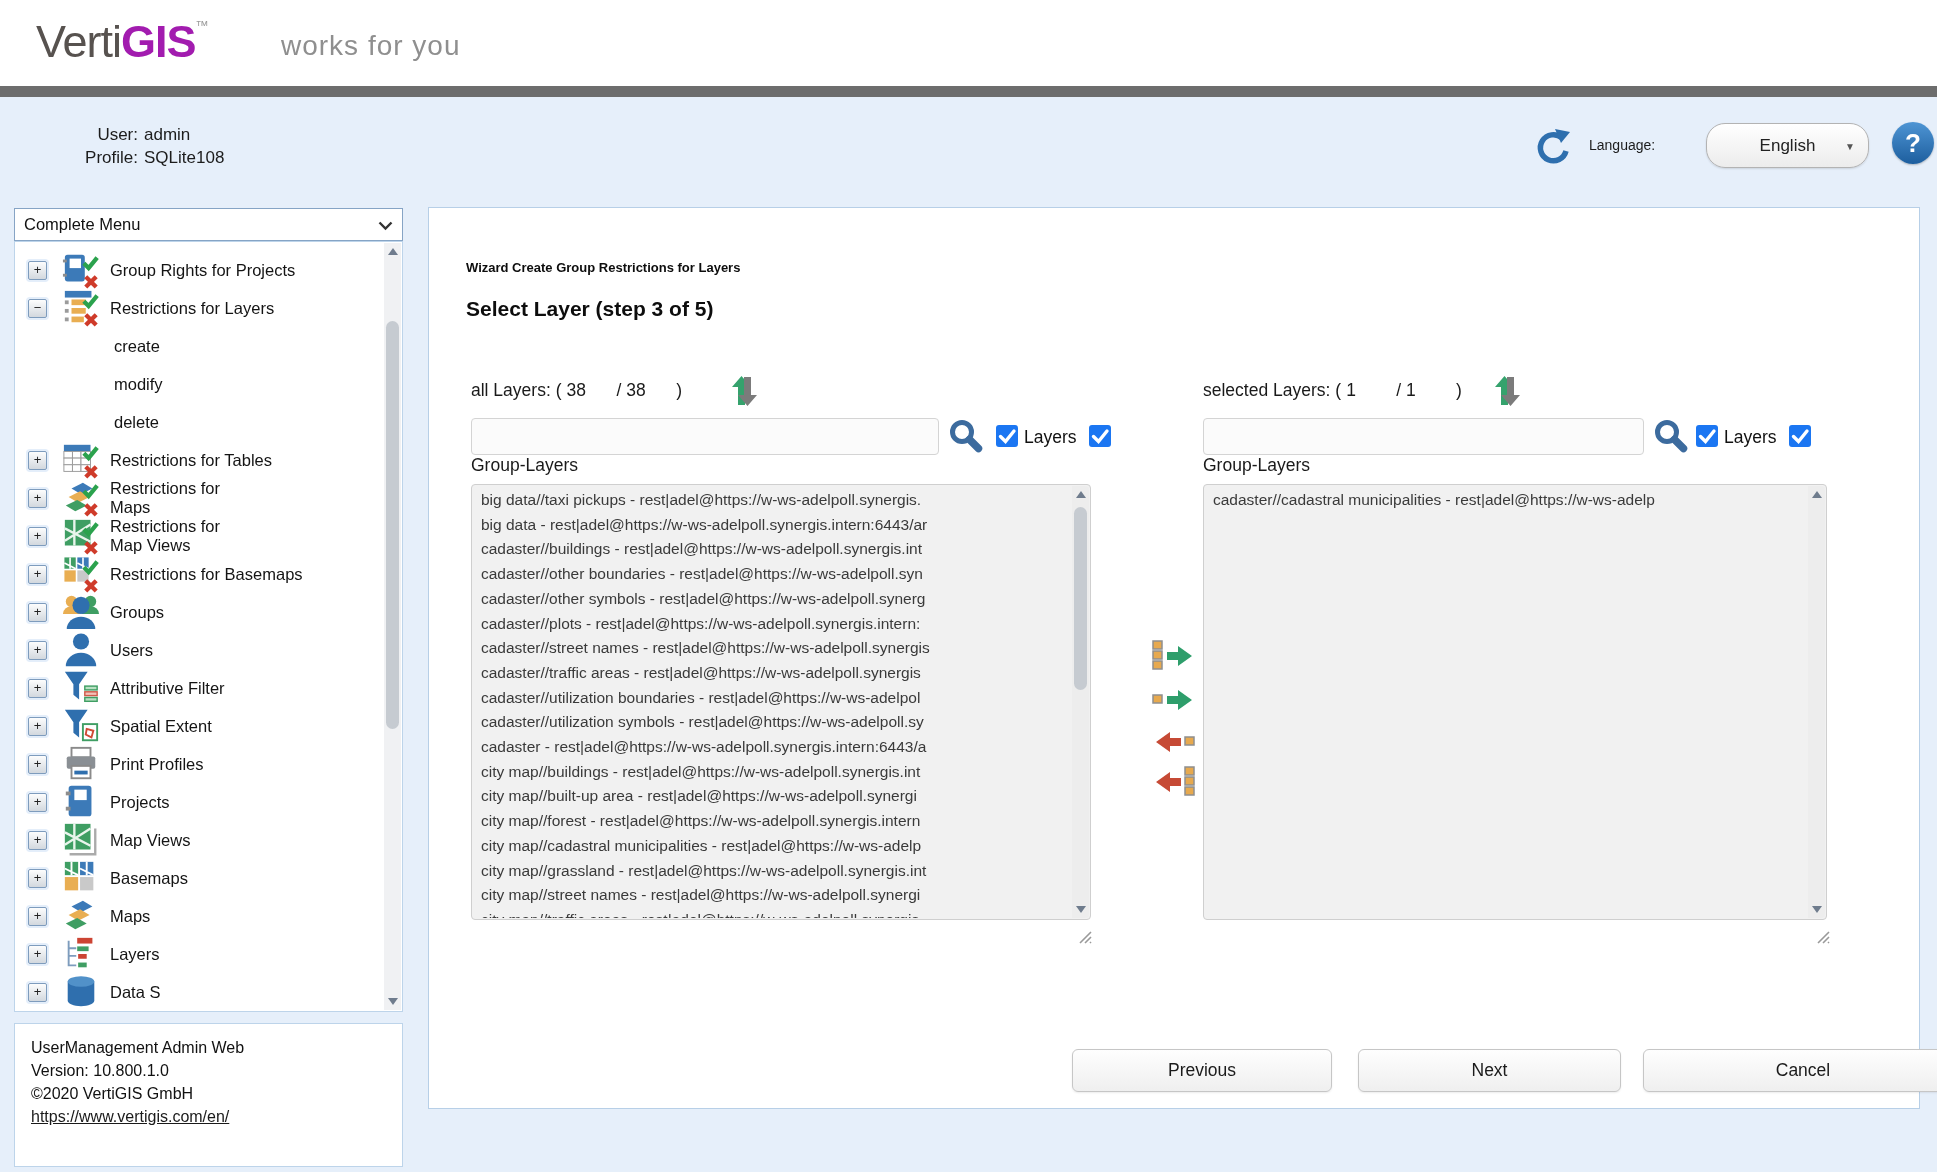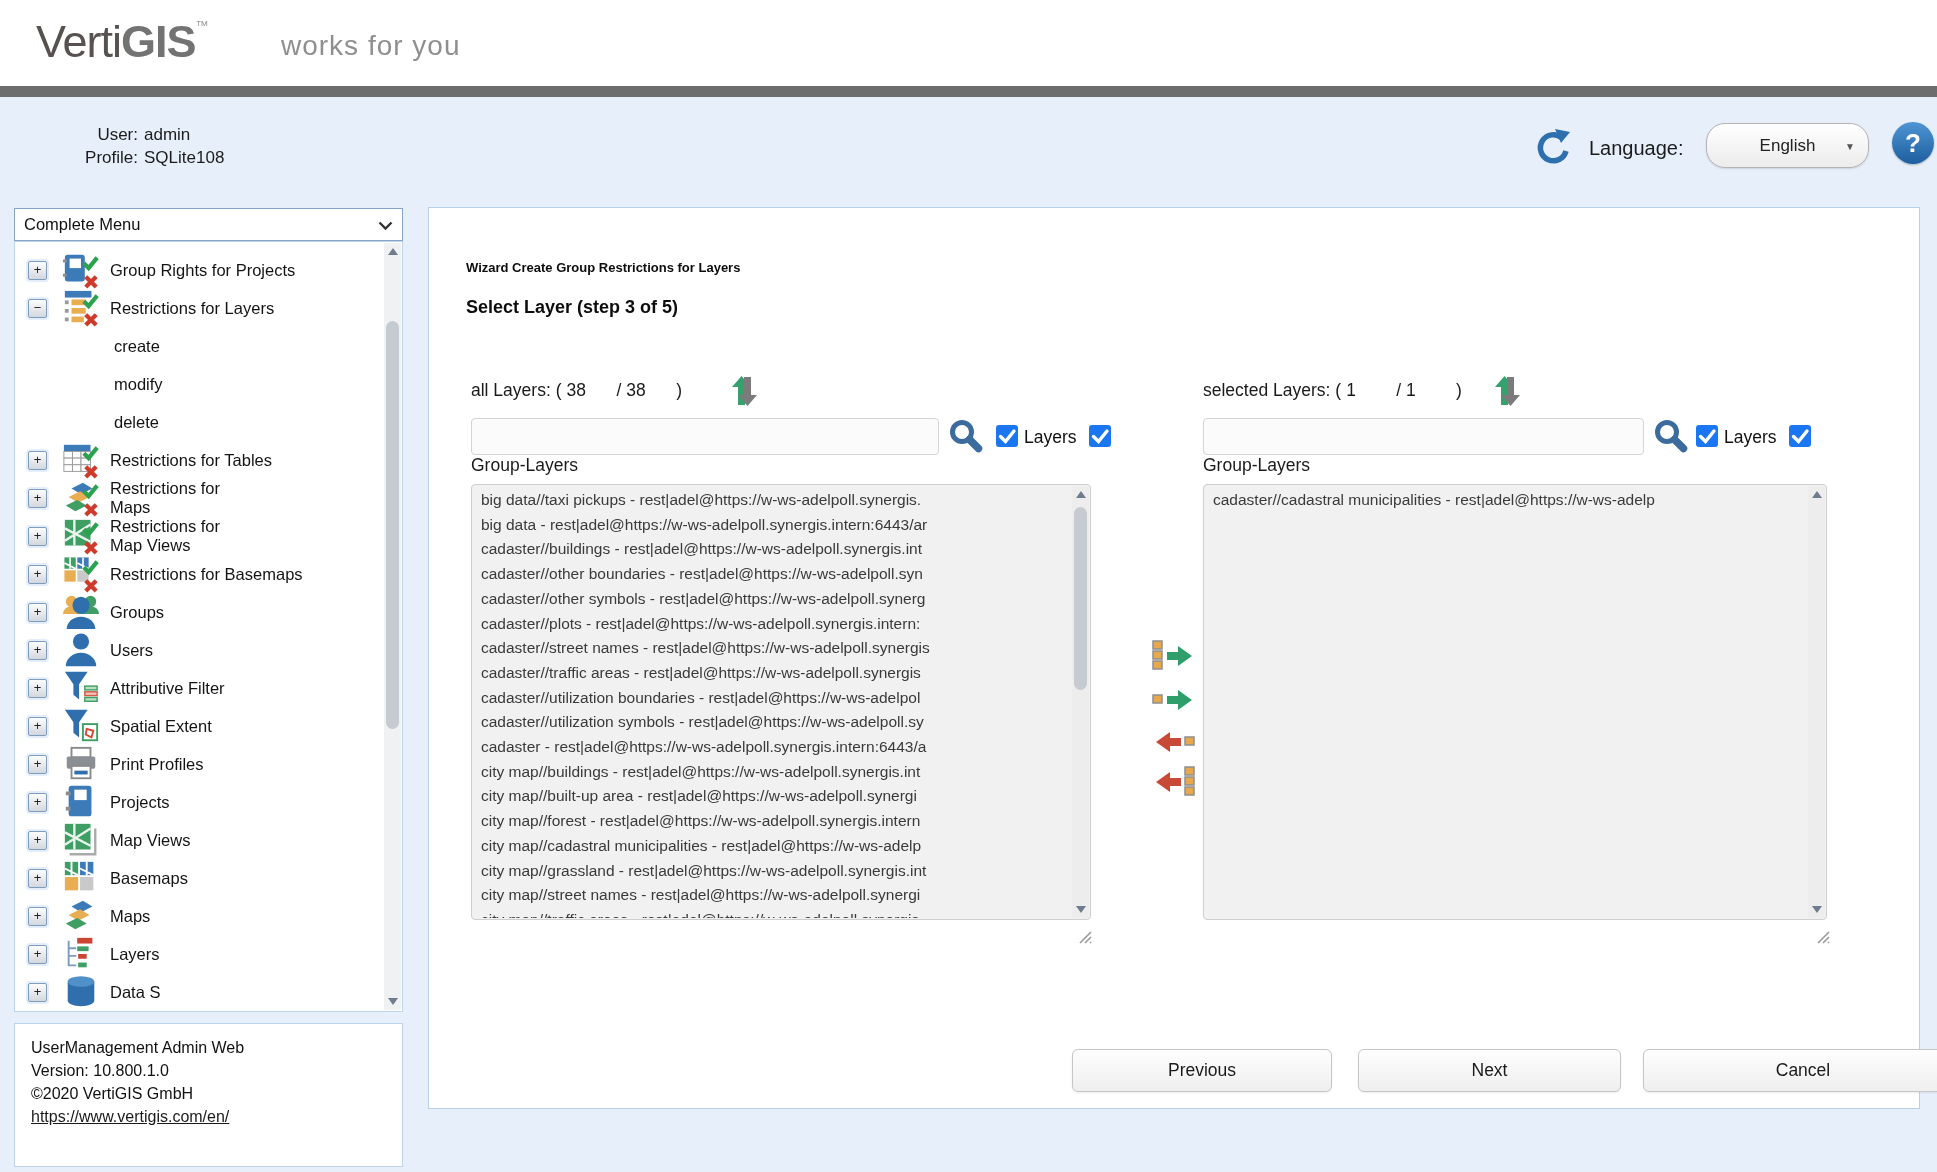--- a/index.html
+++ b/index.html
@@ -2,31 +2,31 @@
 <html><head>
 <meta charset="utf-8">
 <style>
   html,body{margin:0;padding:0;overflow:hidden;}
   body{font-family:"Liberation Sans",sans-serif;}
   #app{position:relative;width:1937px;height:1172px;background:#fff;overflow:hidden;}
 
   
   .topbar{position:absolute;left:0;top:0;width:100%;height:86px;background:#fff;}
   .logo{position:absolute;left:36px;top:16px;font-size:45px;letter-spacing:-1px;color:#57524f;}
-  .logo .gis{font-weight:700;color:#737373;}
+  .logo .gis{font-weight:700;color:#a21caf;}
   .logo .tm{font-size:13px;color:#9a9a9a;vertical-align:top;line-height:20px;}
   .tagline{position:absolute;left:281px;top:30px;font-size:28px;color:#8f8f8f;letter-spacing:1px;}
   .grayband{position:absolute;left:0;top:86px;width:100%;height:11px;background:#6d6d6d;}
   .pagebg{position:absolute;left:0;top:97px;width:100%;height:1075px;background:#e6effa;}
 
   
   .userinfo{position:absolute;left:58px;top:123px;font-size:17px;color:#1c1c1c;line-height:23px;}
   .userinfo .lbl{display:inline-block;width:80px;text-align:right;margin-right:6px;}
   .refresh{position:absolute;left:1533px;top:126px;width:42px;height:42px;cursor:pointer;}
-  .langlabel{position:absolute;left:1589px;top:137px;font-size:20px;color:#1c1c1c;}
+  .langlabel{position:absolute;left:1589px;top:137px;font-size:14px;color:#1c1c1c;}
   .langdd{position:absolute;left:1706px;top:123px;width:163px;height:45px;border:1px solid #b3b3b3;border-radius:19px;
           background:linear-gradient(#ffffff,#ececec);box-sizing:border-box;display:flex;align-items:center;
           justify-content:center;font-size:17px;color:#222;cursor:pointer;box-shadow:0 1px 2px rgba(0,0,0,.12);}
   .langdd .caret{position:absolute;right:13px;top:17px;font-size:10px;color:#555;}
   .helpbtn{position:absolute;left:1892px;top:122px;width:42px;height:42px;border-radius:50%;
            background:linear-gradient(#4e95d4,#1d5e9e);color:#fff;font-size:26px;font-weight:700;
            text-align:center;line-height:42px;cursor:pointer;box-shadow:0 1px 2px rgba(0,0,0,.25);}
 
   
   .menuselect{position:absolute;left:14px;top:208px;width:389px;height:33px;background:#fff;border:1px solid #86a4c5;
@@ -49,21 +49,21 @@
   .tri-down{width:0;height:0;border-left:5px solid transparent;border-right:5px solid transparent;border-top:7px solid #6f7c8d;}
   .sthumb{position:absolute;left:2px;right:2px;background:#c6cbd1;border-radius:7px;cursor:pointer;}
 
   .infobox{position:absolute;left:14px;top:1023px;width:389px;height:144px;background:#fff;border:1px solid #bdd4ea;
            box-sizing:border-box;padding:12px 16px;font-size:16px;color:#111;line-height:23px;}
   .infobox a{color:#1a1a1a;text-decoration:underline;cursor:pointer;}
 
   
   .mainpanel{position:absolute;left:428px;top:207px;width:1492px;height:902px;background:#fff;border:1px solid #b7cfe7;box-sizing:border-box;}
   .wtitle{position:absolute;left:37px;top:52px;font-size:13px;font-weight:700;color:#0d0d0d;}
-  .wsub{position:absolute;left:37px;top:89px;font-size:18px;font-weight:700;color:#0d0d0d;text-align:center;}
+  .wsub{position:absolute;left:37px;top:89px;font-size:21px;font-weight:700;color:#0d0d0d;text-align:center;}
 
   .counter{position:absolute;top:172px;font-size:17.5px;color:#1a1a1a;}
   .counter .num{display:inline-block;width:50px;padding-left:5px;}
   .sorticon{position:absolute;top:166px;cursor:pointer;}
 
   .search{position:absolute;top:210px;height:37px;border:1px solid #d4d4d4;border-radius:4px;background:#fbfbfb;
           box-sizing:border-box;font-size:16px;padding:0 8px;color:#222;outline:none;}
   .mag{position:absolute;top:211px;cursor:pointer;}
   .cb{position:absolute;top:217px;width:22px;height:22px;border-radius:3px;background:#1b76f2;cursor:pointer;}
   .cblabel{position:absolute;top:219px;font-size:17.5px;color:#111;}

